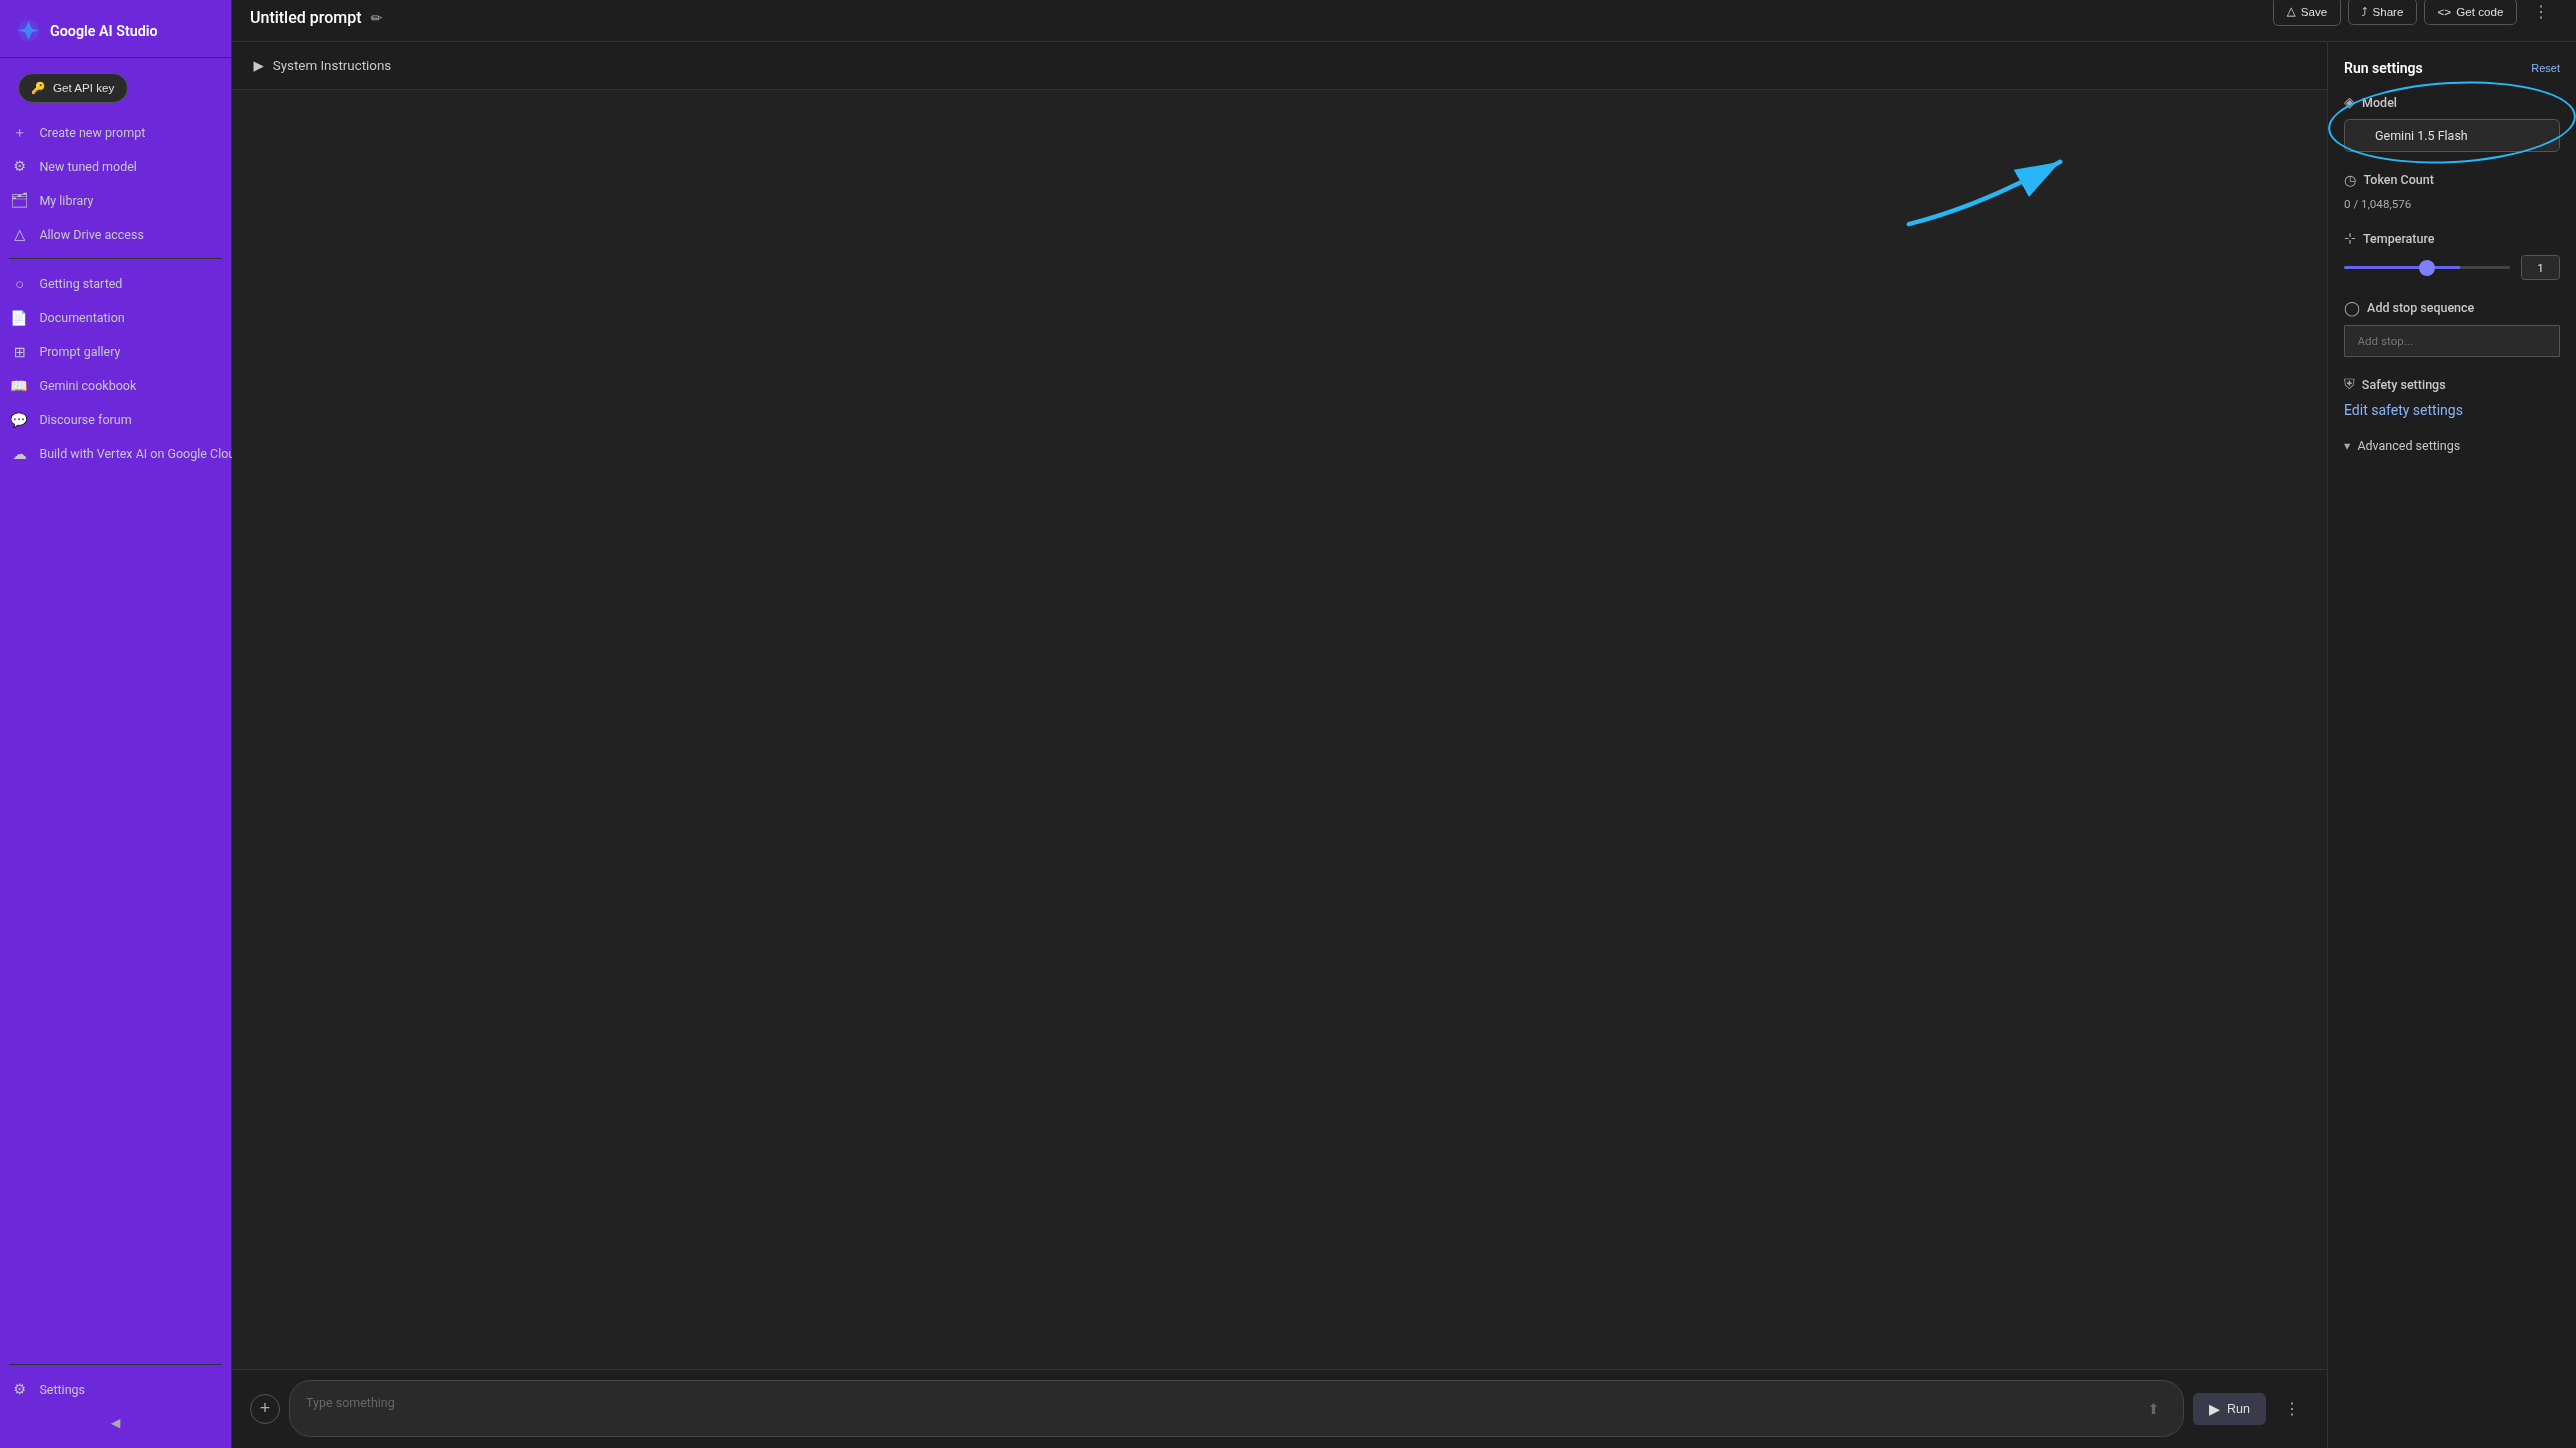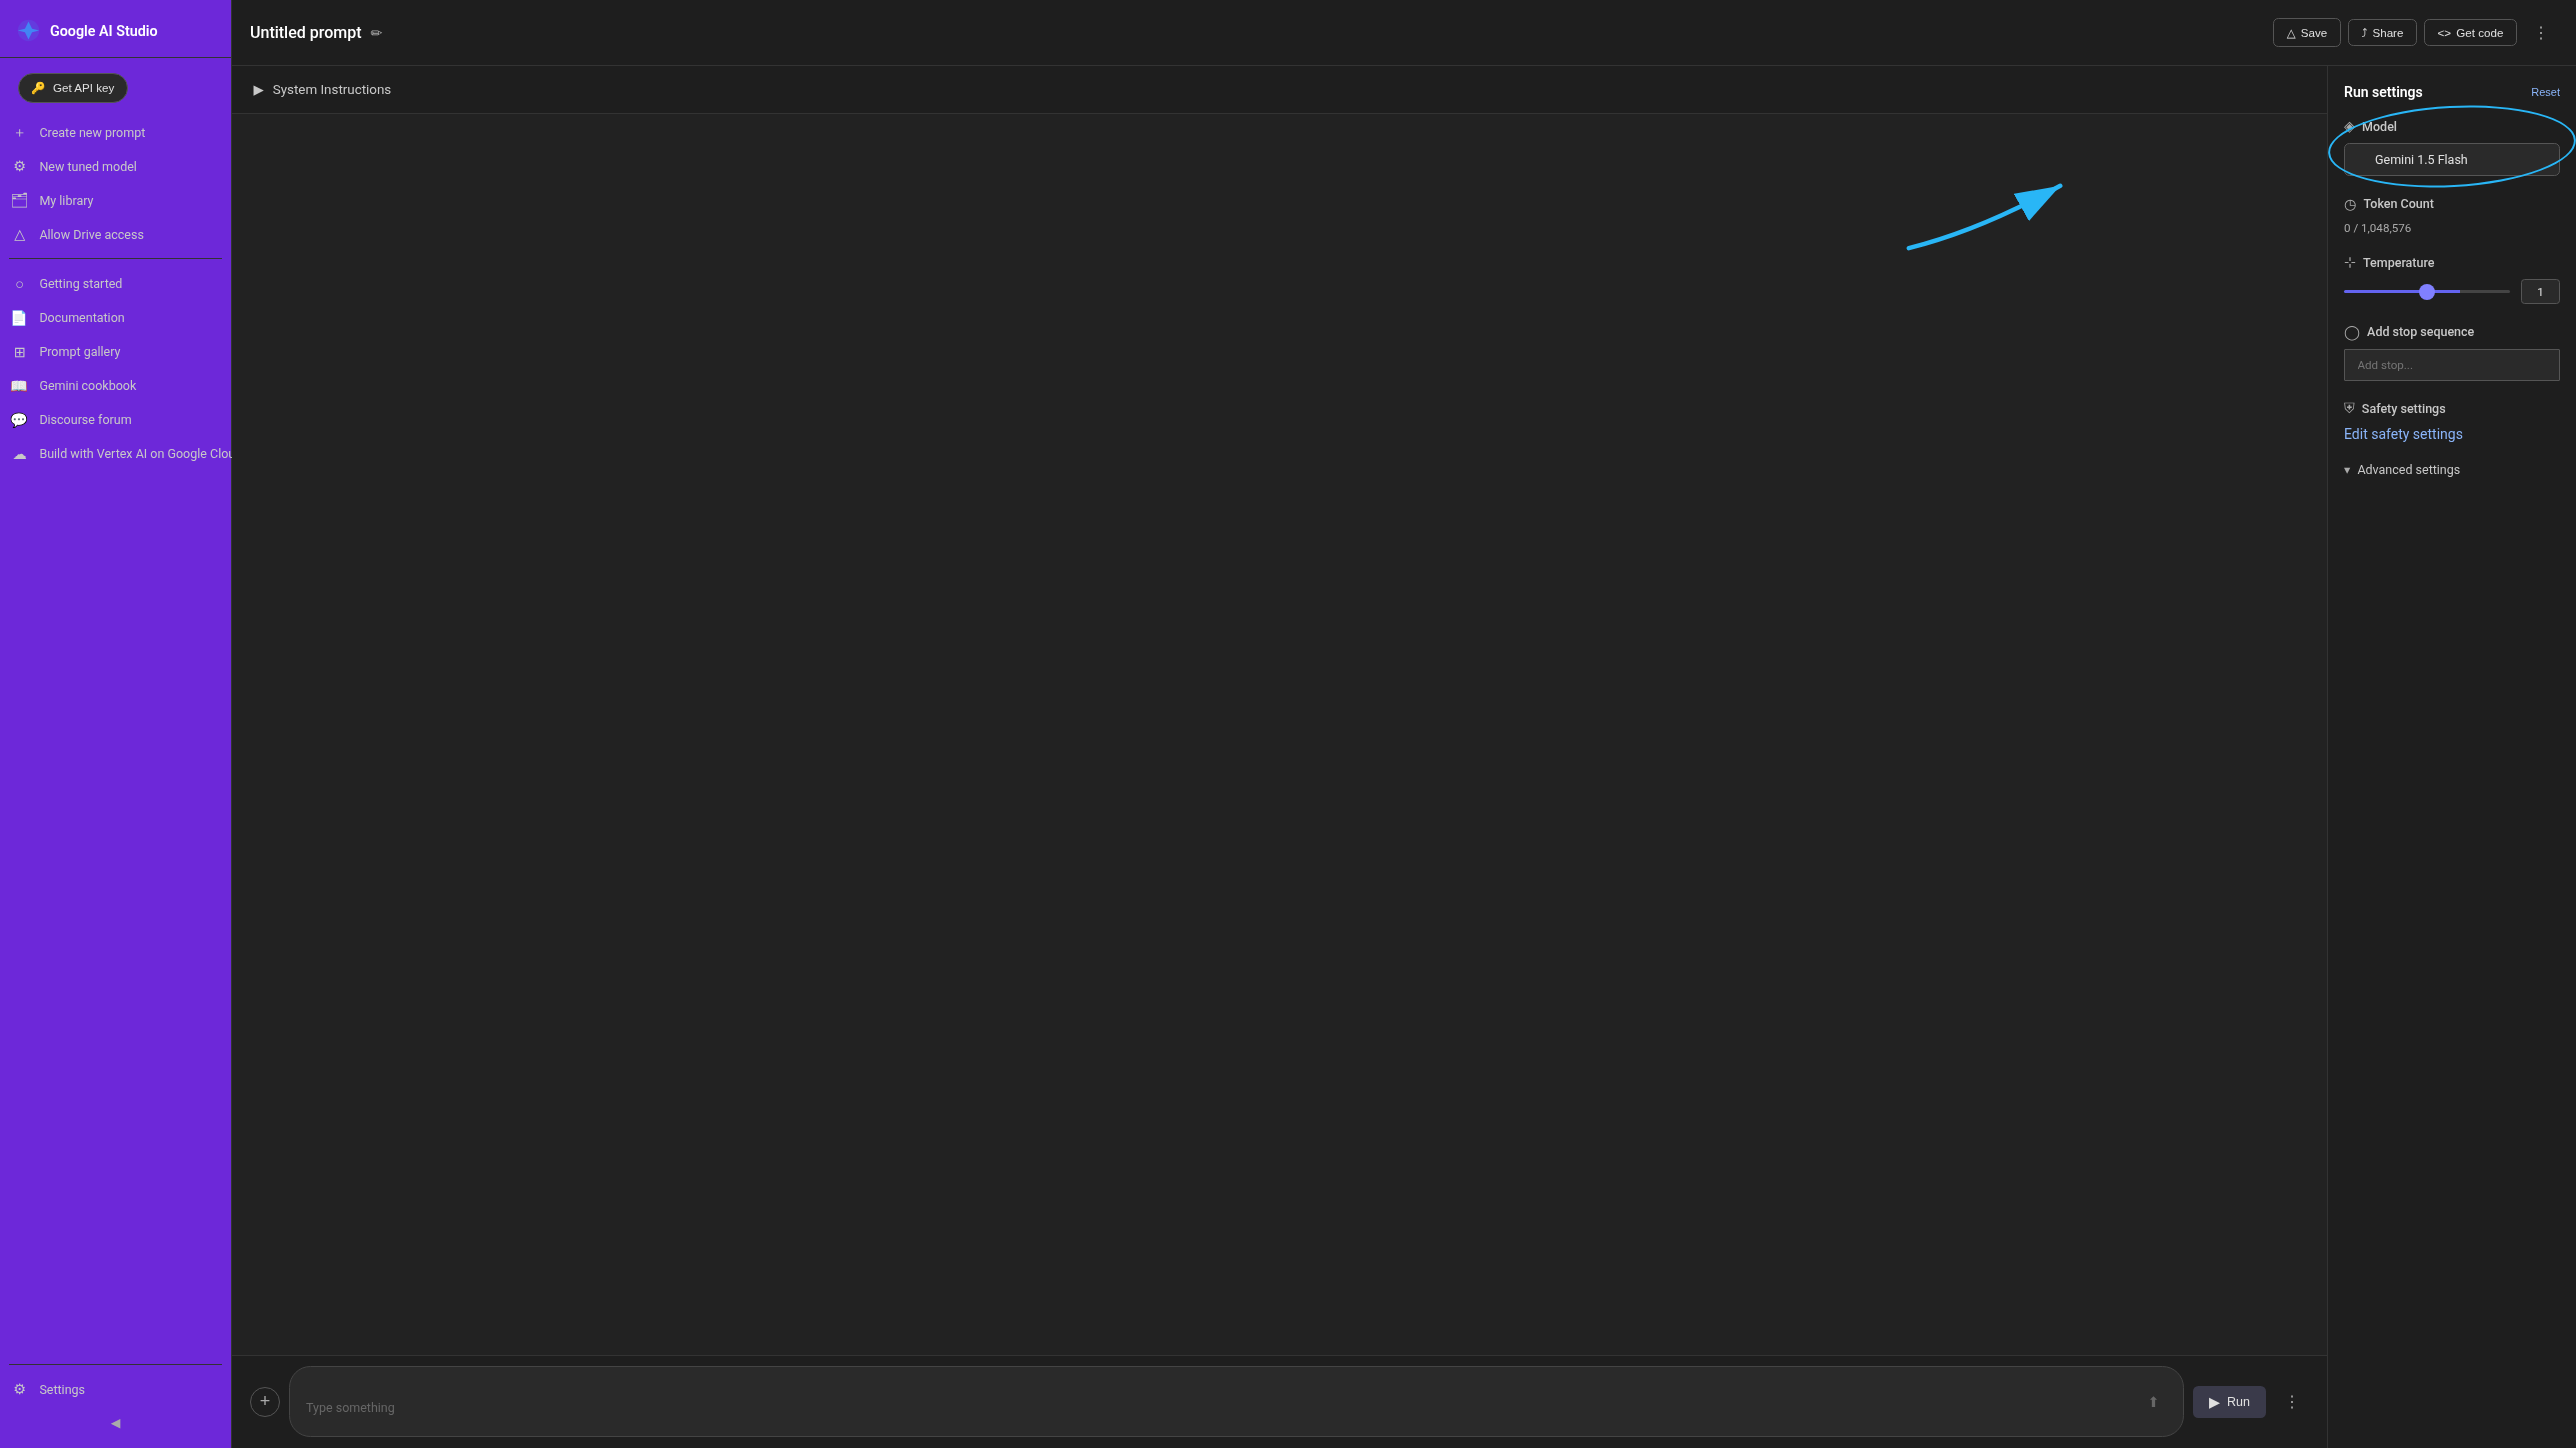--- a/index.html
+++ b/index.html
@@ -95,23 +95,23 @@
     .main {
       flex: 1;
       display: flex;
       flex-direction: column;
       overflow: hidden;
     }
 
     
     .topbar {
       display: flex;
-      align-items: center;
-      padding: 0 18px;
-      height: 66px;
+      align-items: flex-end;
+      padding: 14px 18px;
+      height: 42px;
       background: #1e1e1e;
       border-bottom: 0.9px solid #333;
       flex-shrink: 0;
     }
     .topbar-title {
       display: flex;
       align-items: center;
       gap: 9px;
       font-size: 16px;
       font-weight: 500;
@@ -211,26 +211,26 @@
       align-items: center;
       justify-content: center;
       font-size: 18px;
       flex-shrink: 0;
     }
     .input-field {
       flex: 1;
       background: #2a2a2a;
       border: 0.9px solid #444;
       border-radius: 21.4px;
-      padding: 21px 16px;
+      padding: 14px 16px;
       color: #e0e0e0;
       font-size: 12.5px;
       outline: none;
       display: flex;
-      align-items: flex-end;
+      align-items: flex-start;
       justify-content: space-between;
     }
     .input-field input {
       background: transparent;
       border: none;
       outline: none;
       color: #aaa;
       font-size: 12.5px;
       flex: 1;
       font-family: inherit;

